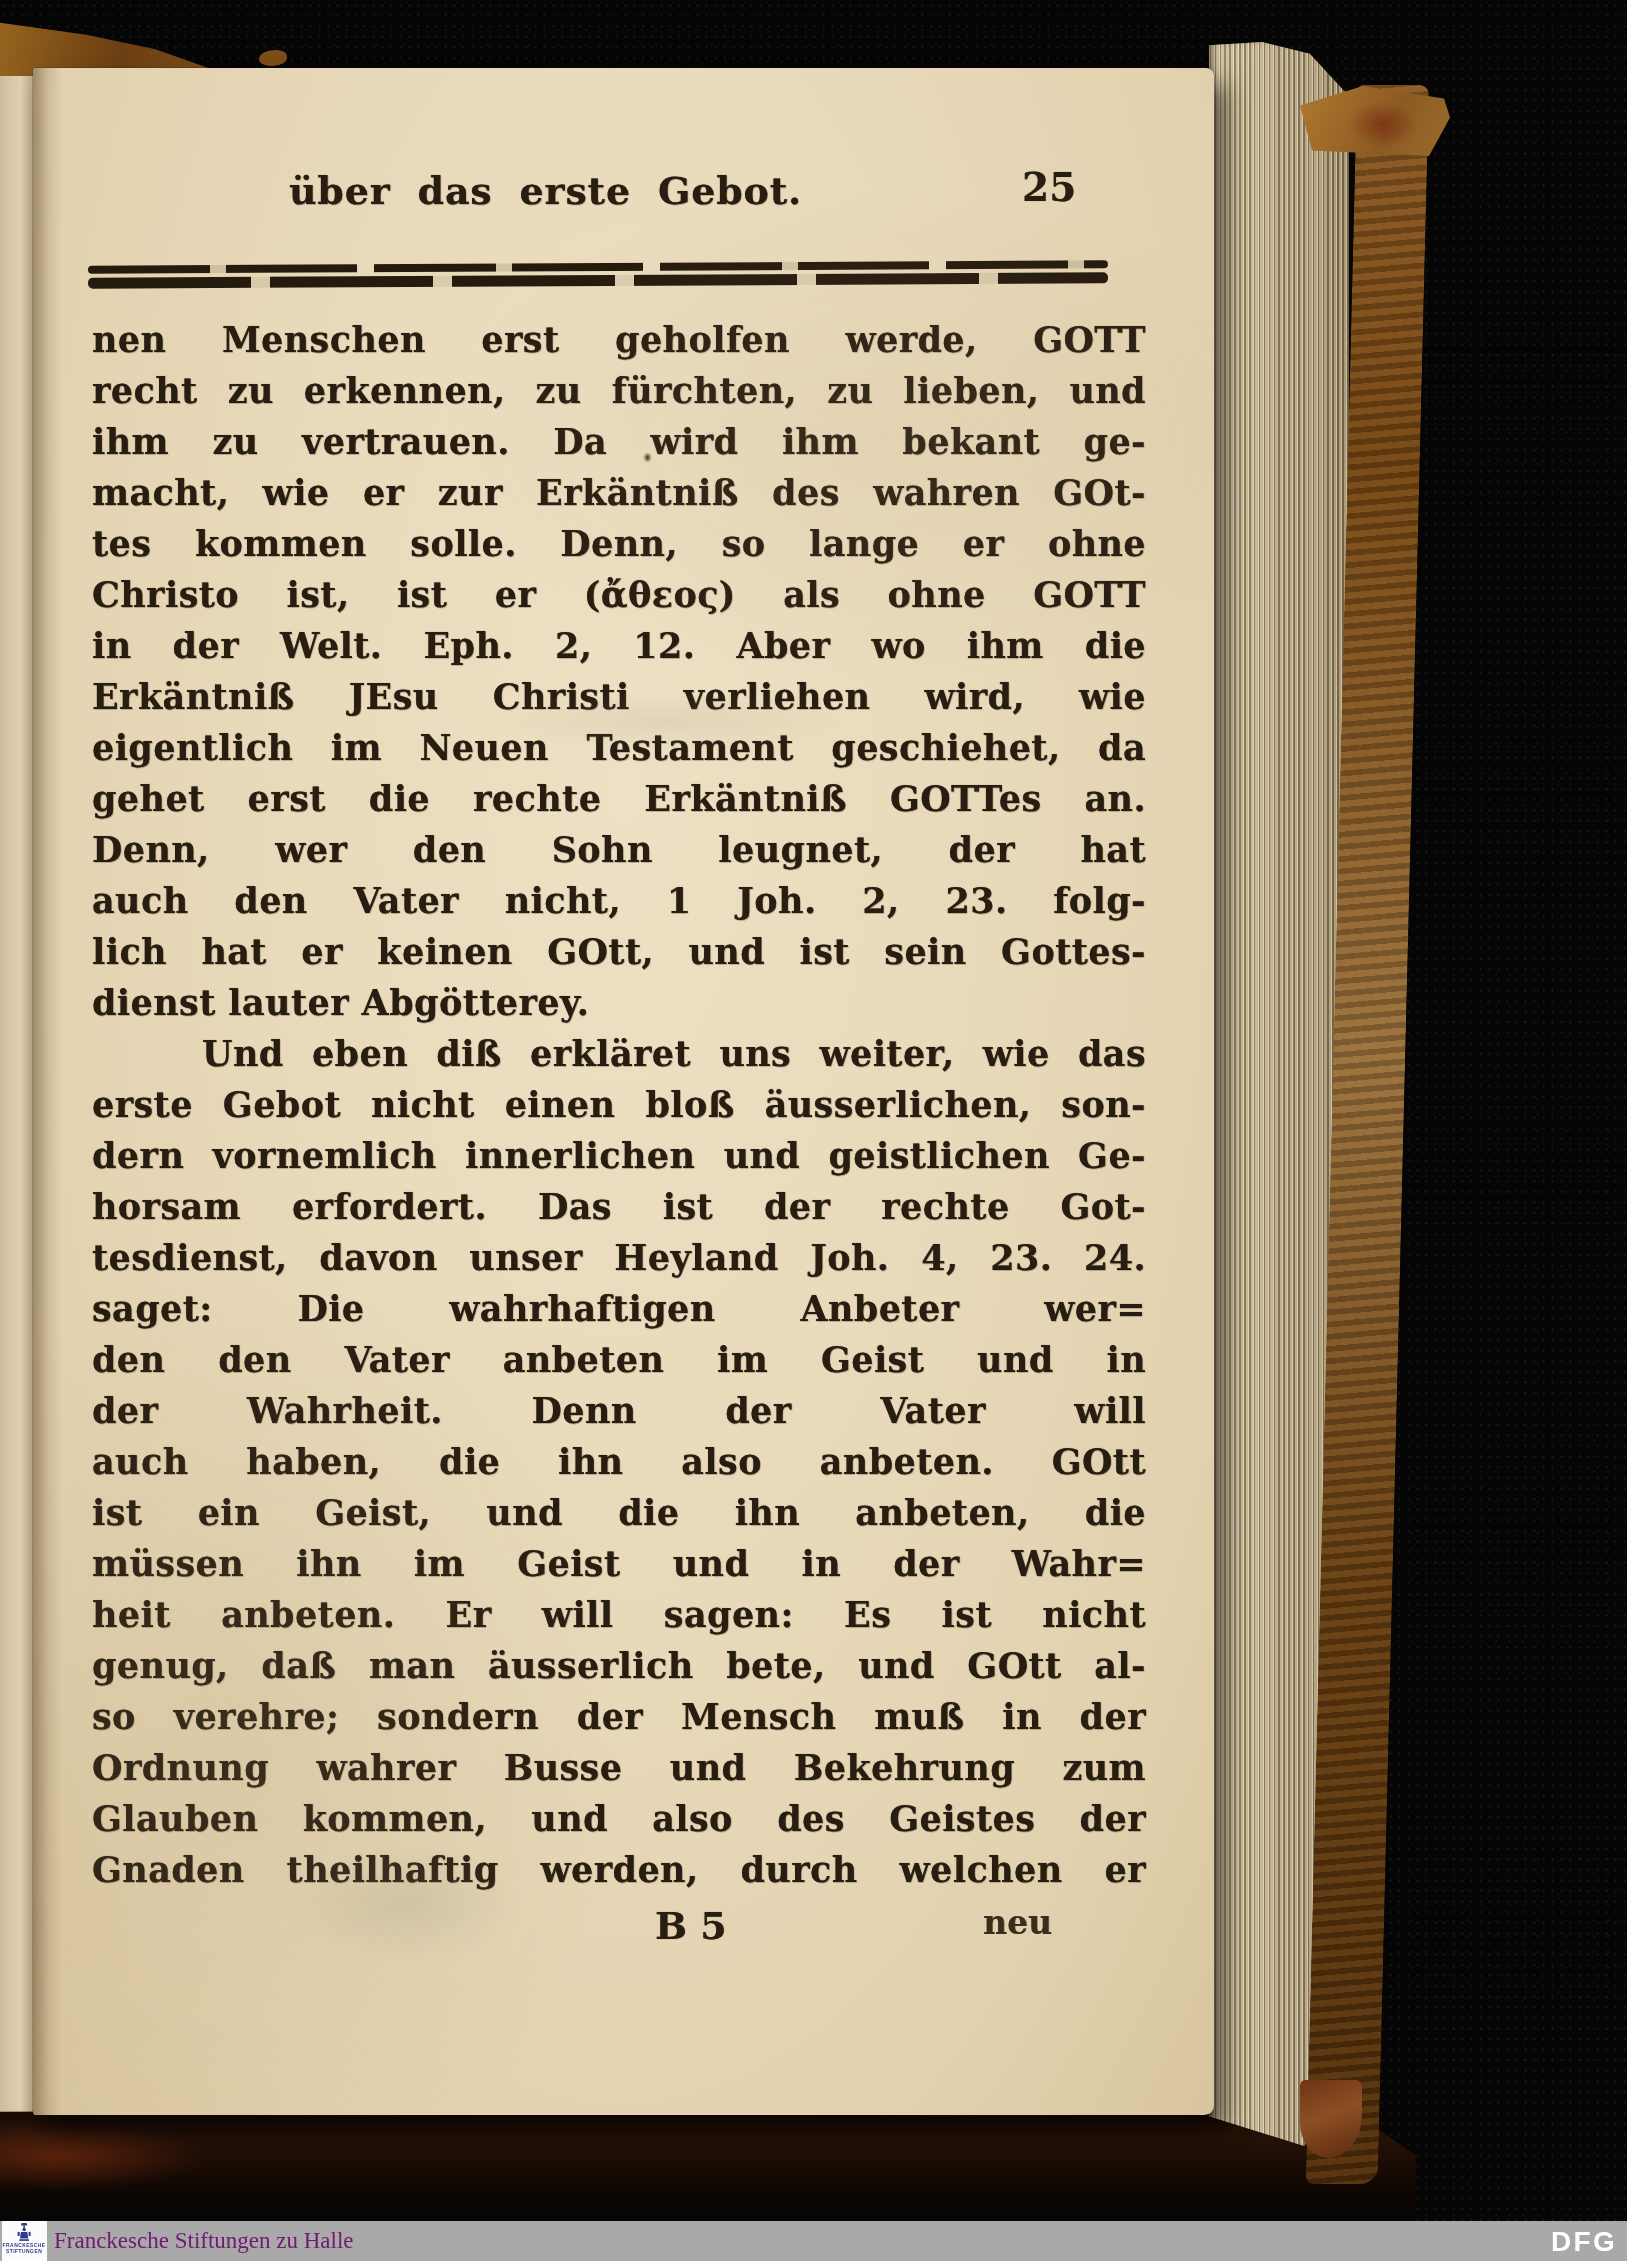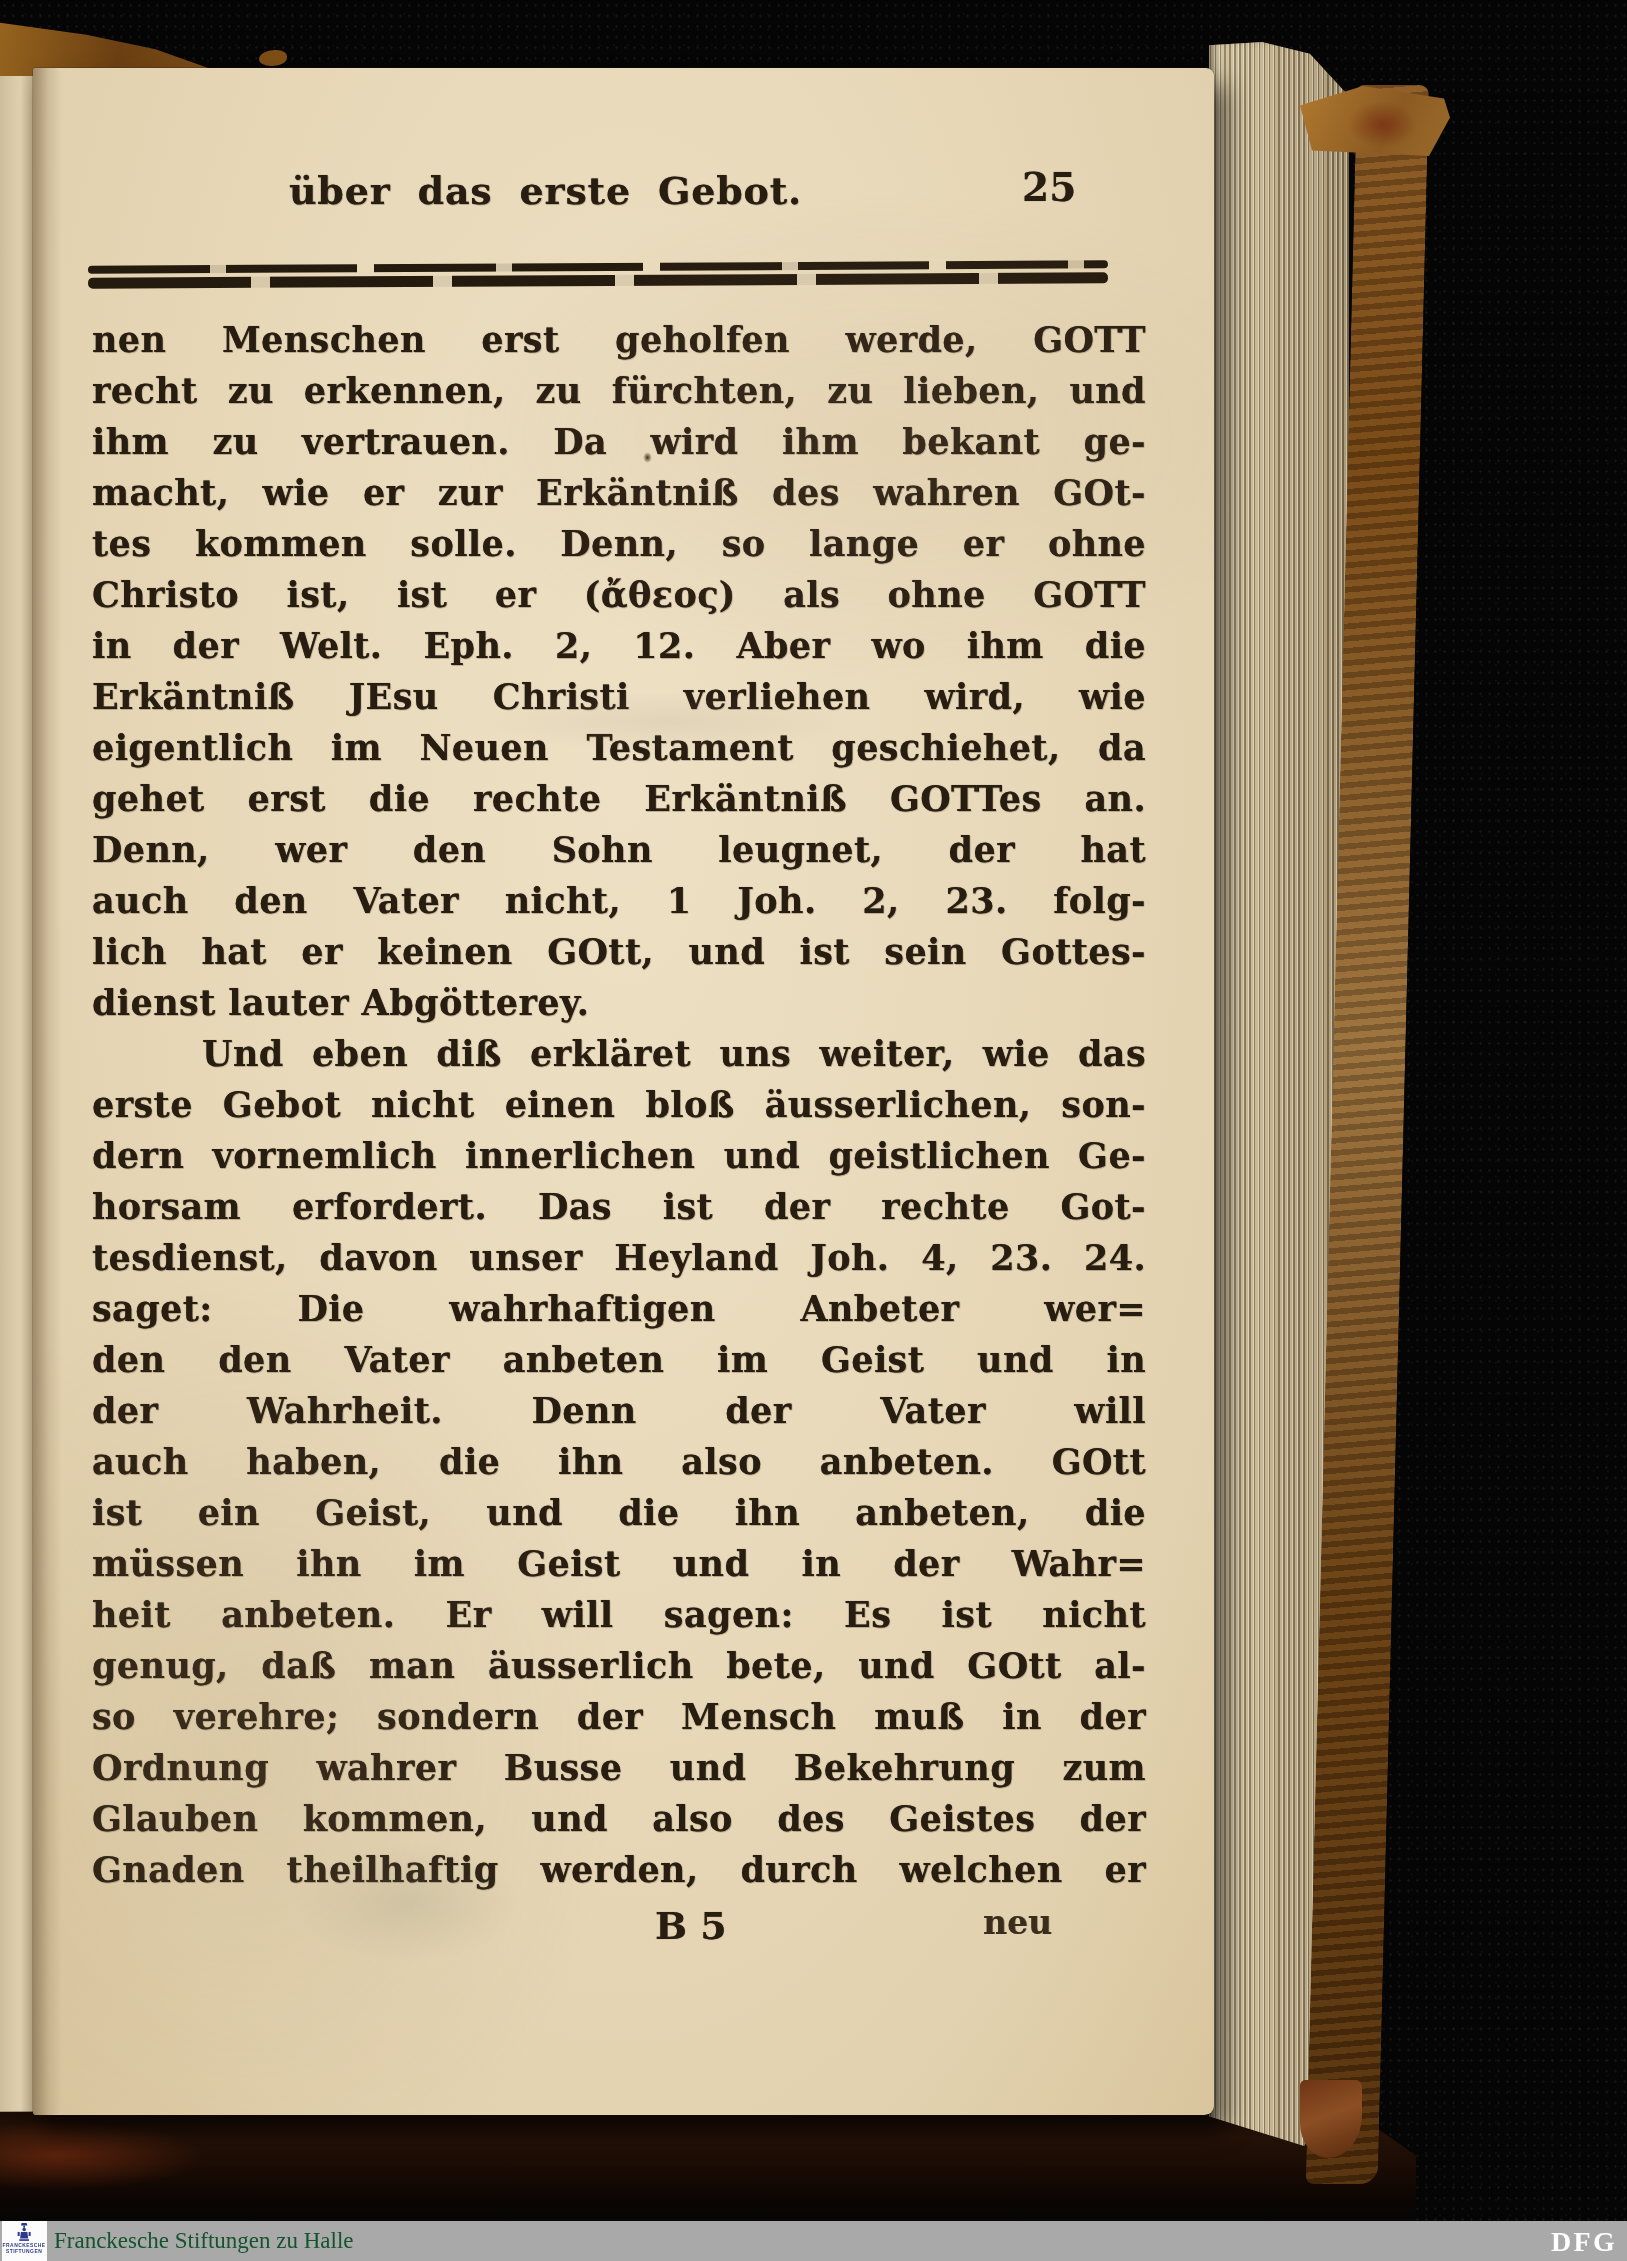--- a/index.html
+++ b/index.html
@@ -147,25 +147,25 @@
     position:absolute; left:1.6px; top:0; width:45px; height:41px; background:#fcfcfc;
     display:flex; flex-direction:column; align-items:center; padding-top:2.4px;
   }
   .logo-caption {
     font-family:"Liberation Sans", sans-serif; font-size:4.9px; line-height:5.7px;
     letter-spacing:0.5px; color:#2c3a8c; text-align:center; font-weight:bold;
   }
   .logo-caption span { display:block; }
   .footer-title {
     position:absolute; left:54px; top:6.5px;
-    font-family:"Liberation Serif", serif; font-size:23px; color:#14532d;
+    font-family:"Liberation Serif", serif; font-size:23px; color:#701a75;
   }
   .dfg {
     position:absolute; right:9.8px; top:4.9px;
-    font-family:Liberation Serif, serif; font-size:28px; font-weight:bold;
+    font-family:Liberation Sans, sans-serif; font-size:28px; font-weight:bold;
     letter-spacing:2.4px; color:#ffffff;margin-left:32px;
   }
 </style>
 </head>
 <body>
 
 <div class="stage">
 
   <div class="cover-corner-tl"></div>
   <div class="cover-speck"></div>

